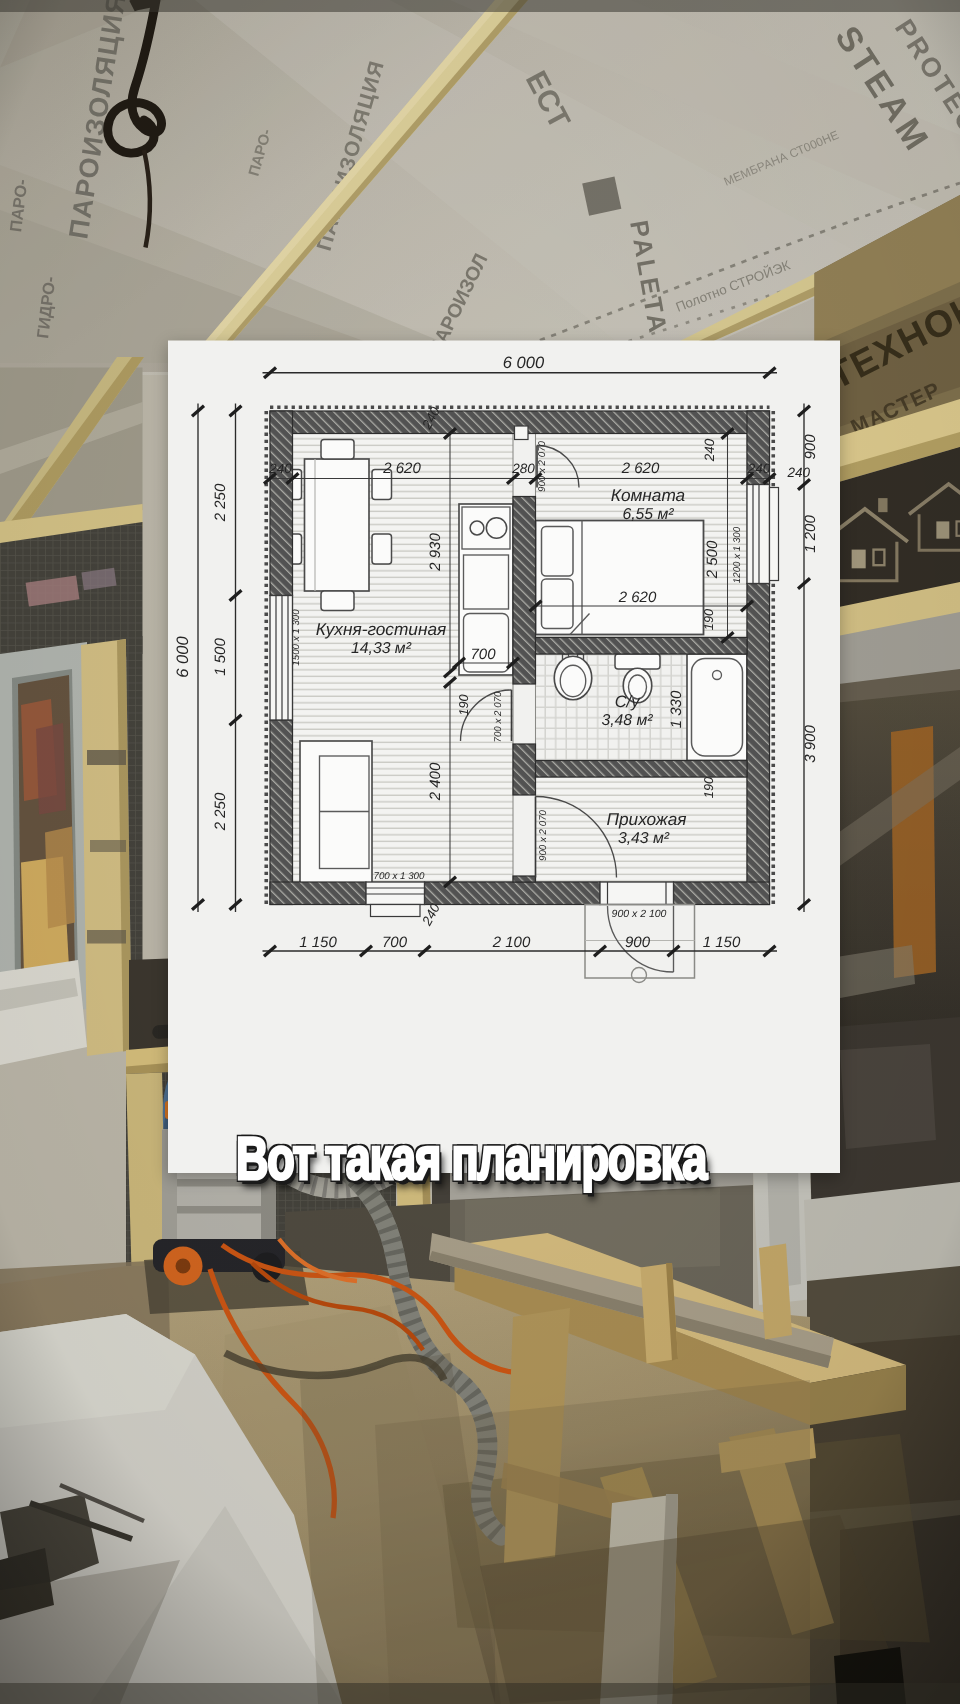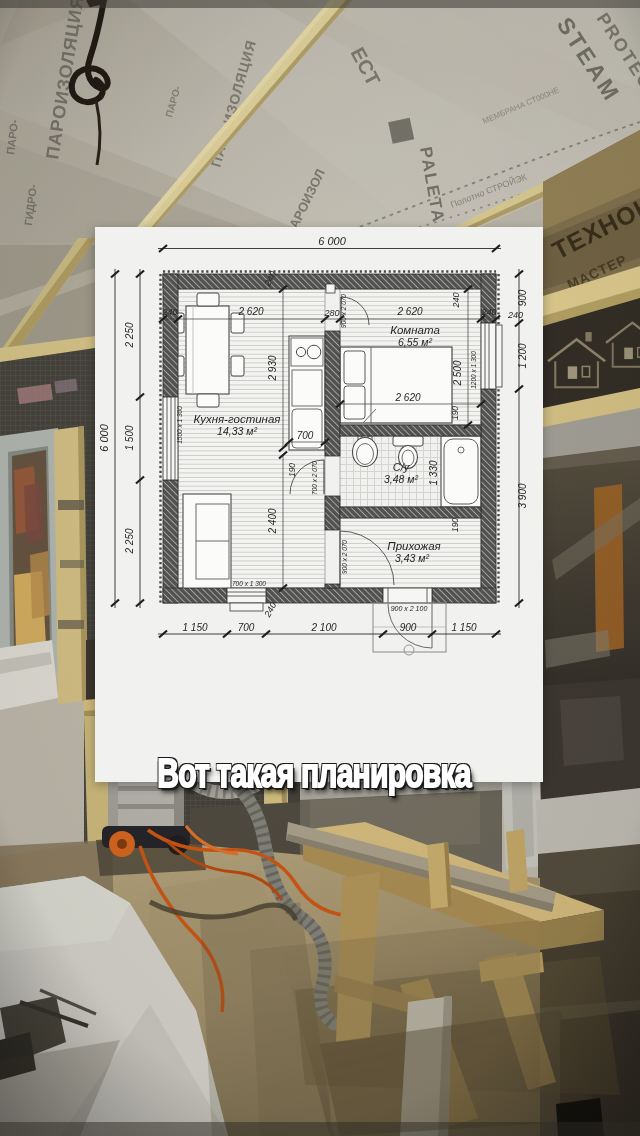--- a/index.html
+++ b/index.html
@@ -1,18 +1,18 @@
 <!DOCTYPE html>
 <html><head>
 <meta charset="utf-8">
 <style>
 html,body{margin:0;padding:0}
 #stage{position:relative;width:640px;height:1136px;overflow:hidden;background:#bdb8aa;font-family:"Liberation Sans",sans-serif}
 #bg{position:absolute;left:0;top:0}
-#card{position:absolute;left:95px;top:227px;width:448px;height:555px;background:#f1f1ef;box-shadow:0 3px 10px rgba(0,0,0,.28)}
+#card{position:absolute;left:112px;top:227px;width:448px;height:555px;background:#f1f1ef;box-shadow:0 3px 10px rgba(0,0,0,.28)}
 #caption{position:absolute;left:-6px;top:751px;width:640px;text-align:center;color:#fff;font-weight:bold;font-size:40px;letter-spacing:-1px;transform:scaleX(.75);transform-origin:320px 0;-webkit-text-stroke:2px #fff;text-shadow:3px 3px 0 #1a1a1a,-2px 2px 0 #1a1a1a,2px -2px 0 #1a1a1a,-2px -2px 0 #1a1a1a,4px 5px 6px rgba(0,0,0,.8)}
 .pl{font-style:italic;fill:#262626}
 </style>
 </head>
 <body>
 <div id="stage">
 <svg id="bg" width="640" height="1136" viewBox="0 0 640 1136">
 <defs>
 <linearGradient id="ceil" x1="0" y1="0" x2="1" y2="0.55">
 <stop offset="0" stop-color="#a9a597"></stop>

